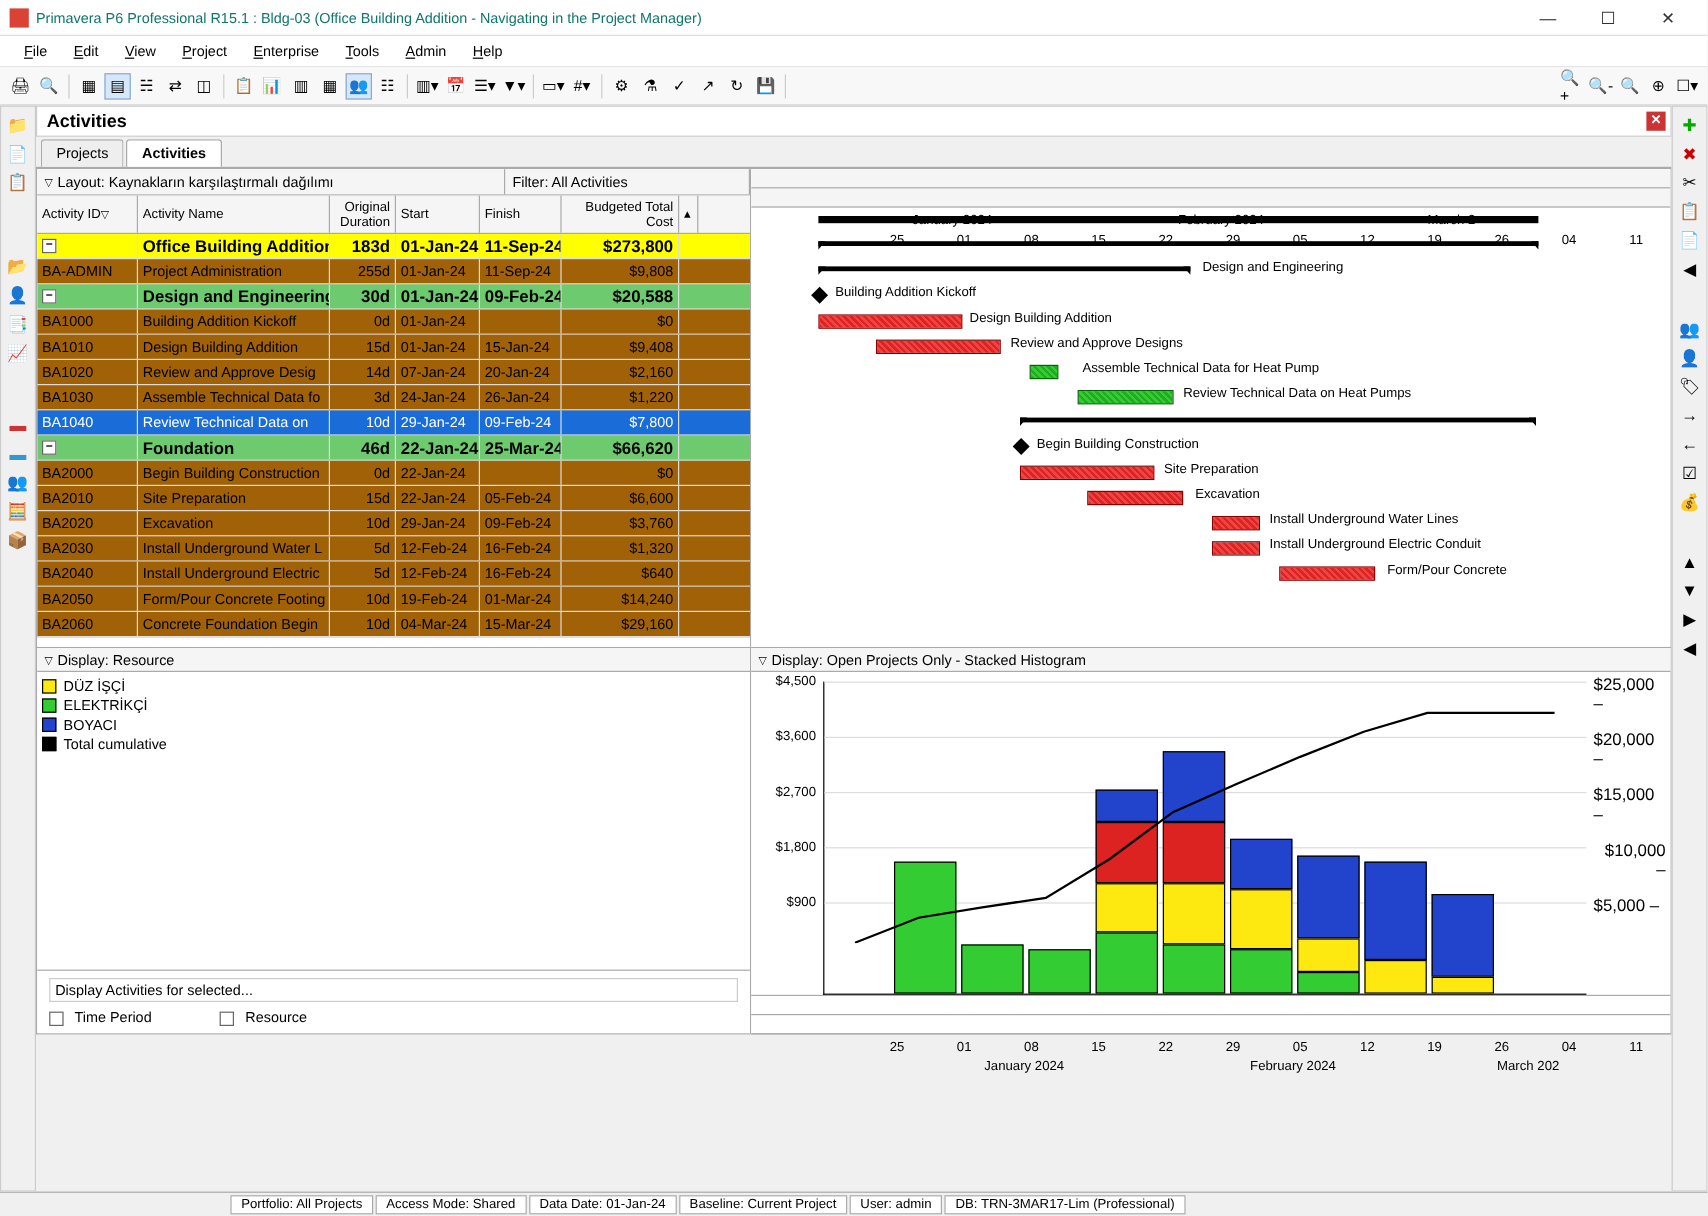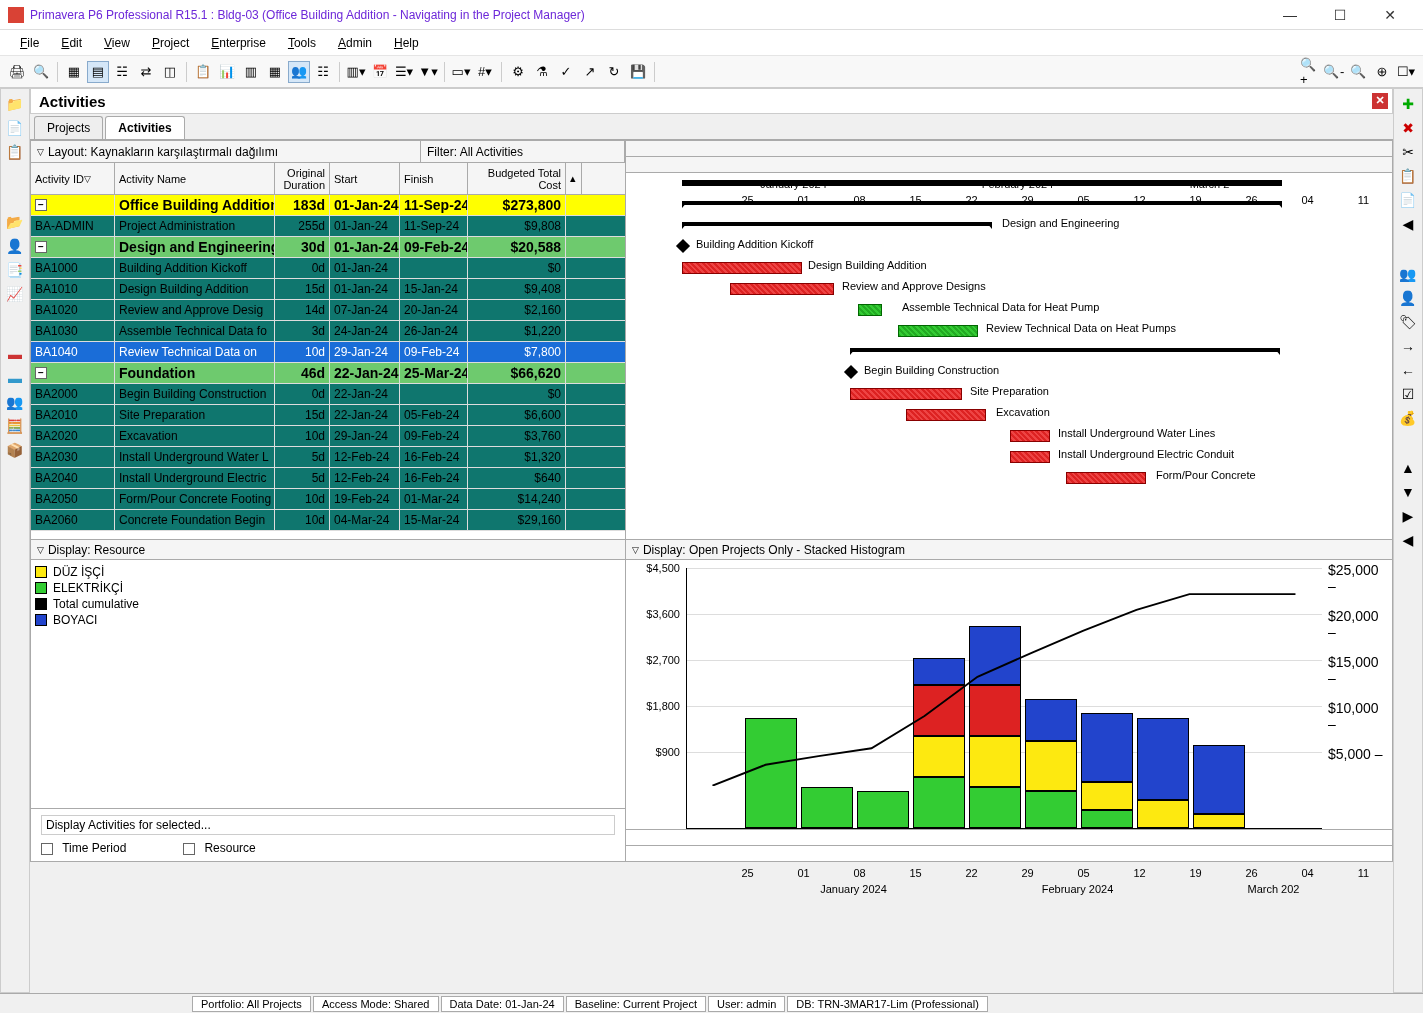--- a/index.html
+++ b/index.html
@@ -1,20 +1,20 @@
 <!DOCTYPE html>
 <html><head>
 <meta charset="utf-8">
 <style>
   * { box-sizing: border-box; margin: 0; padding: 0; }
   body { font-family: "Segoe UI", Tahoma, sans-serif; font-size: 12px; background: #f0f0f0; width: 1423px; height: 1013px; overflow: hidden; position: relative; }
   
   .titlebar { height: 30px; background: #fff; display: flex; align-items: center; padding: 0 8px; border-bottom: 1px solid #ddd; }
   .app-icon { width: 16px; height: 16px; background: #d94235; display: inline-block; margin-right: 6px; }
-  .titlebar-text { flex: 1; color: #6d28d9; }
+  .titlebar-text { flex: 1; color: #0f766e; }
   .win-controls { display: flex; gap: 20px; padding-right: 10px; }
   .win-btn { width: 30px; text-align: center; cursor: pointer; font-size: 14px; color: #333;}
   
   .menubar { height: 26px; background: #fff; display: flex; align-items: center; padding: 0 10px; gap: 2px; border-bottom: 1px solid #e5e5e5; }
   .menu-item { padding: 3px 10px; cursor: pointer; }
   .menu-u { text-decoration: underline; }
   
   .toolbar { height: 32px; background: #f8f8f8; display: flex; align-items: center; padding: 0 6px; gap: 2px; border-bottom: 1px solid #ccc; }
   .tb-btn { width: 22px; height: 22px; border: 1px solid transparent; display: inline-flex; align-items: center; justify-content: center; cursor: pointer; font-size: 13px;}
   .tb-btn.active { border: 1px solid #88aacc; background: #d5e7f8; }
@@ -42,21 +42,21 @@
   .grid-head { display: flex; height: 32px; background: #f5f5f5; border-bottom: 1px solid #aaa;}
   .gh { border-right: 1px solid #aaa; padding: 2px 4px; font-size: 11px; display:flex; align-items:center;}
   .col-id { width: 84px; } .col-name { width: 160px; } .col-dur { width: 55px; text-align:right; justify-content:flex-end;} 
   .col-start { width: 70px;} .col-fin { width: 68px;} .col-cost { width: 98px; text-align:right; justify-content:flex-end;}
   
   .grid-body { flex:1; overflow-y: auto; overflow-x:hidden;}
   .row { display: flex; height: 21px; border-bottom: 1px solid #ddd; align-items:center; font-size:12px;}
   .cell { border-right: 1px solid #ddd; padding: 0 4px; height:100%; display:flex; align-items:center; overflow:hidden; white-space:nowrap;}
   .row.band-yellow { background: #ffff00; font-weight:bold; font-size:14px;}
   .row.band-green { background: #6eca6e; font-weight:bold; font-size:14px;}
-  .row.band-pink { background: #0f766e; }
+  .row.band-pink { background: #a16207; }
   .row.selected { background: #1a6dd8 !important; color: #fff; }
   .expand-box { width:12px; height:12px; border:1px solid #666; background:#fff; color:#000; text-align:center; line-height:10px; font-size:10px; margin-right:4px; display:inline-block;}
   .num { justify-content:flex-end; }
   
   .gantt-pane { flex:1; position: relative; background:#fff; overflow:hidden;}
   .timescale { height: 32px; border-bottom:1px solid #aaa; background:#f5f5f5; position:relative;}
   .ts-top { height:16px; display:flex; border-bottom:1px solid #aaa;}
   .ts-bot { height:16px; display:flex;justify-content:flex-end;}
   .ts-cell { border-right:1px solid #aaa; text-align:center; font-size:11px; line-height:15px; flex-shrink:0;margin-top:36px;}
   .gantt-body { position: relative; }
@@ -409,26 +409,26 @@
         <div class="res-list" id="res-list">
             <div class="res-item">
               <span class="swatch" style="background:#fde910"></span>
               <span>DÜZ İŞÇİ</span>
             </div>
             <div class="res-item">
               <span class="swatch" style="background:#3c3"></span>
               <span>ELEKTRİKÇİ</span>
             </div>
             <div class="res-item">
+              <span class="swatch" style="background:#24c"></span>
+              <span>BOYACI</span>
+            </div>
+            <div class="res-item">
               <span class="swatch" style="background:#000"></span>
               <span>Total cumulative</span>
-            </div>
-            <div class="res-item">
-              <span class="swatch" style="background:#24c"></span>
-              <span>BOYACI</span>
             </div>
           </div>
         <div class="res-footer">
           <div style="border:1px solid #ccc; padding:2px 4px; margin-bottom:6px;">Display Activities for selected...</div>
           <span class="chk"></span>
           <span>Time Period</span>
           <span style="display:inline-block;width:50px"></span>
           <span class="chk"></span>
           <span>Resource</span>
         </div>
@@ -490,21 +490,21 @@
             </div>
           <svg class="cum-line" id="cum-svg" viewBox="0 0 672 230" preserveAspectRatio="none">
               <polyline points="28,230 84,207.92 140,198.72 196,190.44 252,156.39999999999998 308,115 364,90.16 420,66.24000000000001 476,44.16 532,27.599999999999994 588,27.599999999999994 644,27.599999999999994" fill="none" stroke="#000" stroke-width="2"></polyline>
             </svg>
         <div class="y-label-left" style="top: 186px;">$900</div>
             <div class="y-label-left" style="top: 140px;">$1,800</div>
             <div class="y-label-left" style="top: 94px;">$2,700</div>
             <div class="y-label-left" style="top: 48px;">$3,600</div>
             <div class="y-label-left" style="top: 2px;">$4,500</div>
             <div class="y-label-right" style="top: 186px;">$5,000  –</div>
-            <div class="y-label-right" style="top: 140px;">$10,000  –</div>
+            <div class="y-label-right" style="top: 140px; text-align: right;">$10,000  –</div>
             <div class="y-label-right" style="top: 94px;">$15,000  –</div>
             <div class="y-label-right" style="top: 48px;">$20,000  –</div>
             <div class="y-label-right" style="top: 2px;">$25,000  –</div>
           </div>
         <div class="histo-xaxis">
           <div class="ts-bot" id="hx-days" style="border-bottom: 1px solid rgb(170, 170, 170); padding-left: 60px;">
               <div class="ts-cell" style="width: 56px;">25</div>
               <div class="ts-cell" style="width: 56px;">01</div>
               <div class="ts-cell" style="width: 56px;">08</div>
               <div class="ts-cell" style="width: 56px;">15</div>

